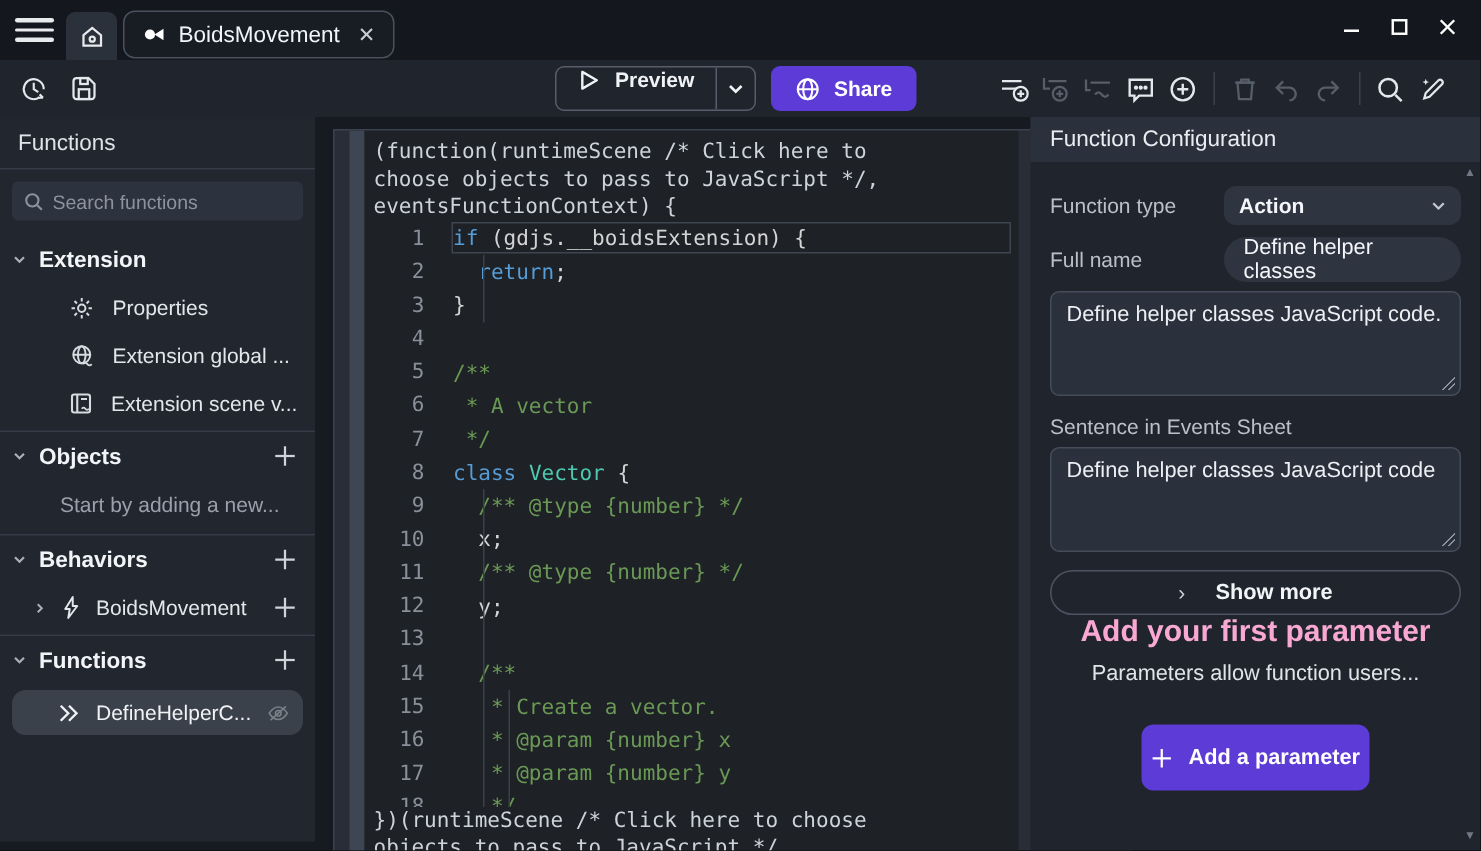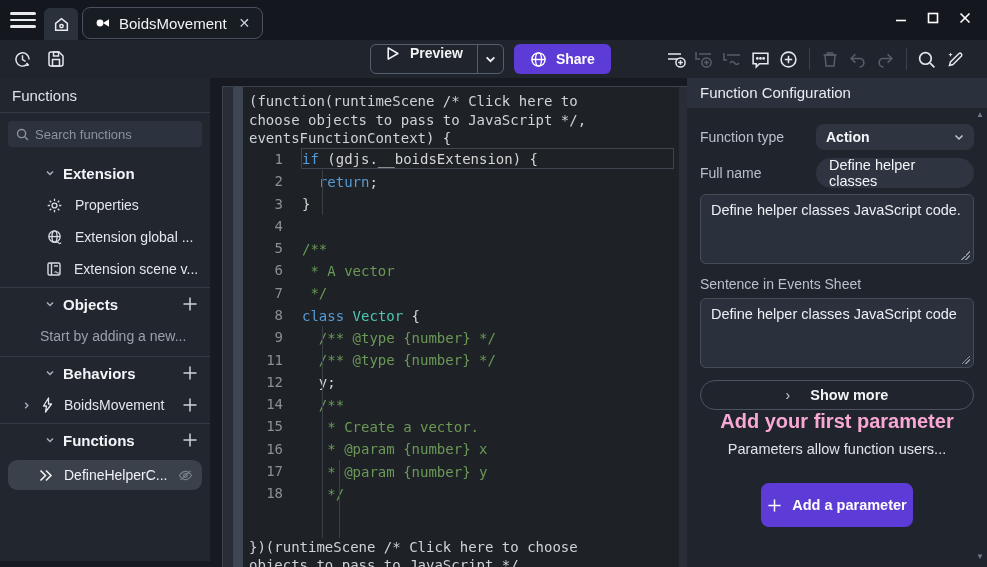--- a/index.html
+++ b/index.html
@@ -26,21 +26,21 @@
   .preview-main { display:flex; align-items:center; gap:10px; padding:0 14px; font-weight:bold; font-size:14px; cursor:pointer; }
   .preview-caret { width:26px; height:100%; display:flex; align-items:center; justify-content:center; border-left:1px solid #565e6c; cursor:pointer; }
   .share-btn { display:flex; align-items:center; gap:9px; height:30px; padding:0 16px; margin-left:10px; background:var(--accent,#5c3bd6); border-radius:6px; color:#fff; font-weight:bold; font-size:14px; cursor:pointer; }
 
   
   .sidebar { position:absolute; left:0; top:78px; width:210px; height:483px; background:#21262f; color:#e3e6ea; }
   .sb-title { font-size:15px; color:#dfe3e9; padding:9px 12px 8px; border-bottom:1px solid #343b46; }
   .sb-search { margin:8px 8px 10px; height:26px; background:#2d333e; border-radius:4px; display:flex; align-items:center; gap:6px; padding:0 8px; }
   .sb-search input { background:transparent; border:none; outline:none; color:#cfd4db; font-size:13px; width:150px; font-family:"Liberation Sans",sans-serif; }
   .sb-search input::placeholder { color:#8d939e; }
-  .sb-section { display:flex; align-items:center; height:32px; padding:0 12px 0 8px; cursor:pointer;margin-left:37px; }
+  .sb-section { display:flex; align-items:center; height:32px; padding:0 12px 0 8px; cursor:pointer; }
   .sb-section .chev { color:#aab0ba; margin-right:8px; display:flex; }
   .sb-section .lbl { font-weight:bold; font-size:15px; color:#f2f4f7; flex:1; }
   .sb-plus { color:#cfd4db; display:flex; cursor:pointer; }
   .sb-item { display:flex; align-items:center; height:32px; padding-left:46px; gap:12px; font-size:14px; color:#e3e6ea; cursor:pointer; }
   .sb-item .ico { color:#d7dbe1; display:flex; }
   .sb-note { color:#9aa0ab; font-size:14px; padding:8px 12px 10px 40px; }
   .sb-div { height:1px; background:#343b46; margin-top:2px; }
   .sb-behavior { display:flex; align-items:center; height:32px; padding:0 12px 0 22px; gap:10px; font-size:14px; cursor:pointer; }
   .sb-behavior .lbl { flex:1; }
   .fn-item { display:flex; align-items:center; margin:4px 8px 0; height:30px; border-radius:9px; background:#3a414b; padding:0 10px 0 30px; gap:10px; font-size:14px; color:#f0f2f5; cursor:pointer; }
@@ -424,26 +424,34 @@
           </div>
           <div class="code-row">
             <span class="code-num">8</span>
             <span class="code-text"><span class="tk-kw">class</span><span class="tk-pl"> </span><span class="tk-ty">Vector</span><span class="tk-pl"> {</span></span>
           </div>
           <div class="code-row">
             <span class="code-num">9</span>
             <span class="code-text"><span class="tk-pl">  </span><span class="tk-cm">/** @type {number} */</span></span>
           </div>
           <div class="code-row">
+            <span class="code-num">10</span>
+            <span class="code-text"><span class="tk-pl">  x;</span></span>
+          </div>
+          <div class="code-row">
             <span class="code-num">11</span>
             <span class="code-text"><span class="tk-pl">  </span><span class="tk-cm">/** @type {number} */</span></span>
           </div>
           <div class="code-row">
             <span class="code-num">12</span>
             <span class="code-text"><span class="tk-pl">  y;</span></span>
+          </div>
+          <div class="code-row">
+            <span class="code-num">13</span>
+            <span class="code-text"></span>
           </div>
           <div class="code-row">
             <span class="code-num">14</span>
             <span class="code-text"><span class="tk-pl">  </span><span class="tk-cm">/**</span></span>
           </div>
           <div class="code-row">
             <span class="code-num">15</span>
             <span class="code-text"><span class="tk-cm">   * Create a vector.</span></span>
           </div>
           <div class="code-row">

